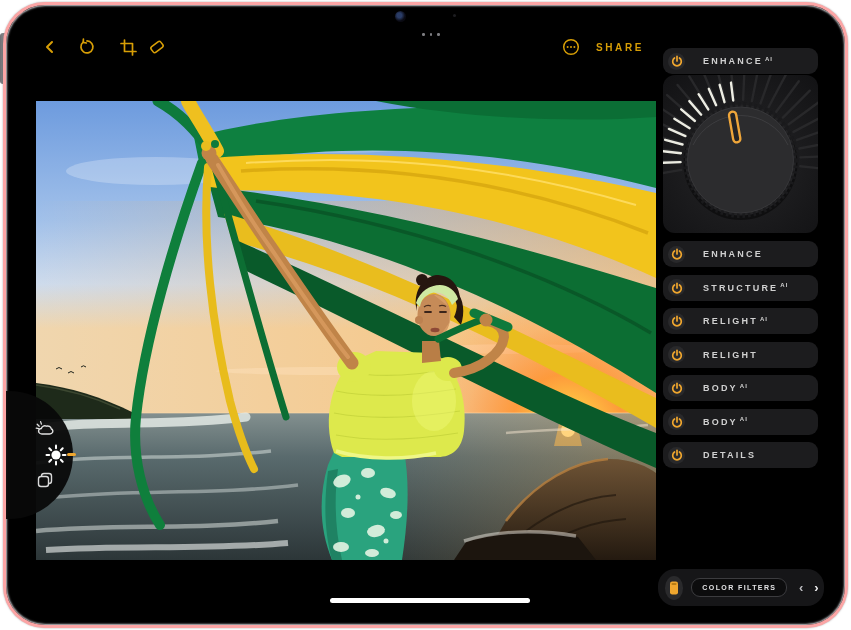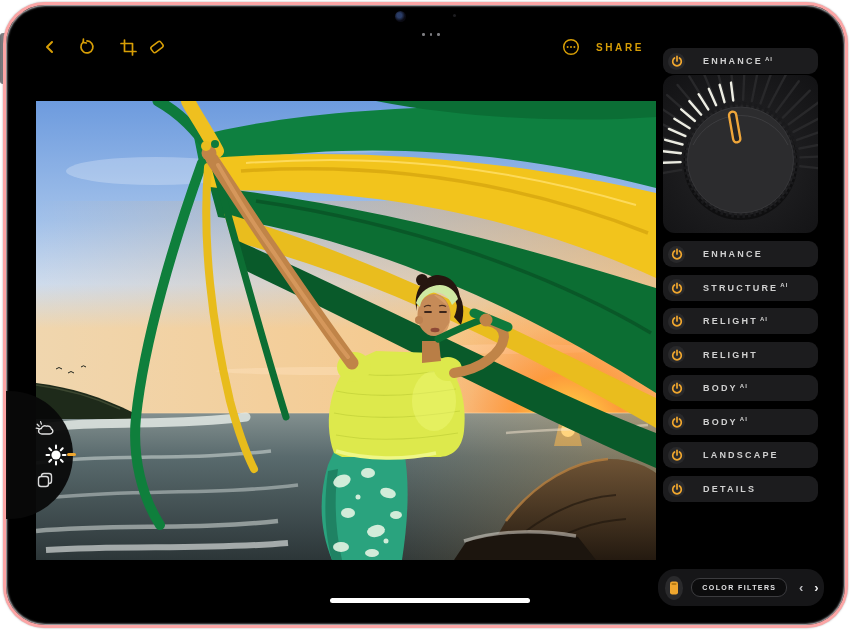--- a/index.html
+++ b/index.html
@@ -372,29 +372,20 @@
         </span>
         <span class="lbl"><span>BODY</span><span class="sup">AI</span></span>
       </div>
         <div class="row">
         <span class="pwr">
           <svg width="12" height="12" viewBox="0 0 12 12">
             <path d="M3.53,2.98 A4.3,4.3 0 1 0 8.47,2.98" fill="none" stroke="#efa62e" stroke-width="1.7" stroke-linecap="round"></path>
             <line x1="6" y1="1.4" x2="6" y2="6" stroke="#efa62e" stroke-width="1.7" stroke-linecap="round"></line>
           </svg>
         </span>
-        <span class="lbl"><span>LANDSCAPE</span></span>
-      </div>
-        <div class="row">
-        <span class="pwr">
-          <svg width="12" height="12" viewBox="0 0 12 12">
-            <path d="M3.53,2.98 A4.3,4.3 0 1 0 8.47,2.98" fill="none" stroke="#efa62e" stroke-width="1.7" stroke-linecap="round"></path>
-            <line x1="6" y1="1.4" x2="6" y2="6" stroke="#efa62e" stroke-width="1.7" stroke-linecap="round"></line>
-          </svg>
-        </span>
         <span class="lbl"><span>DETAILS</span></span>
       </div>
       </div>
 
     <div class="abs bbar">
       <span class="fbadge">
         <svg width="14" height="16" viewBox="0 0 14 16">
           <rect x="3" y="1.5" width="8" height="13" rx="2.2" fill="#efa62e"></rect>
           <rect x="4.5" y="3" width="5" height="2" rx="1" fill="#b97c14"></rect>
         </svg>

